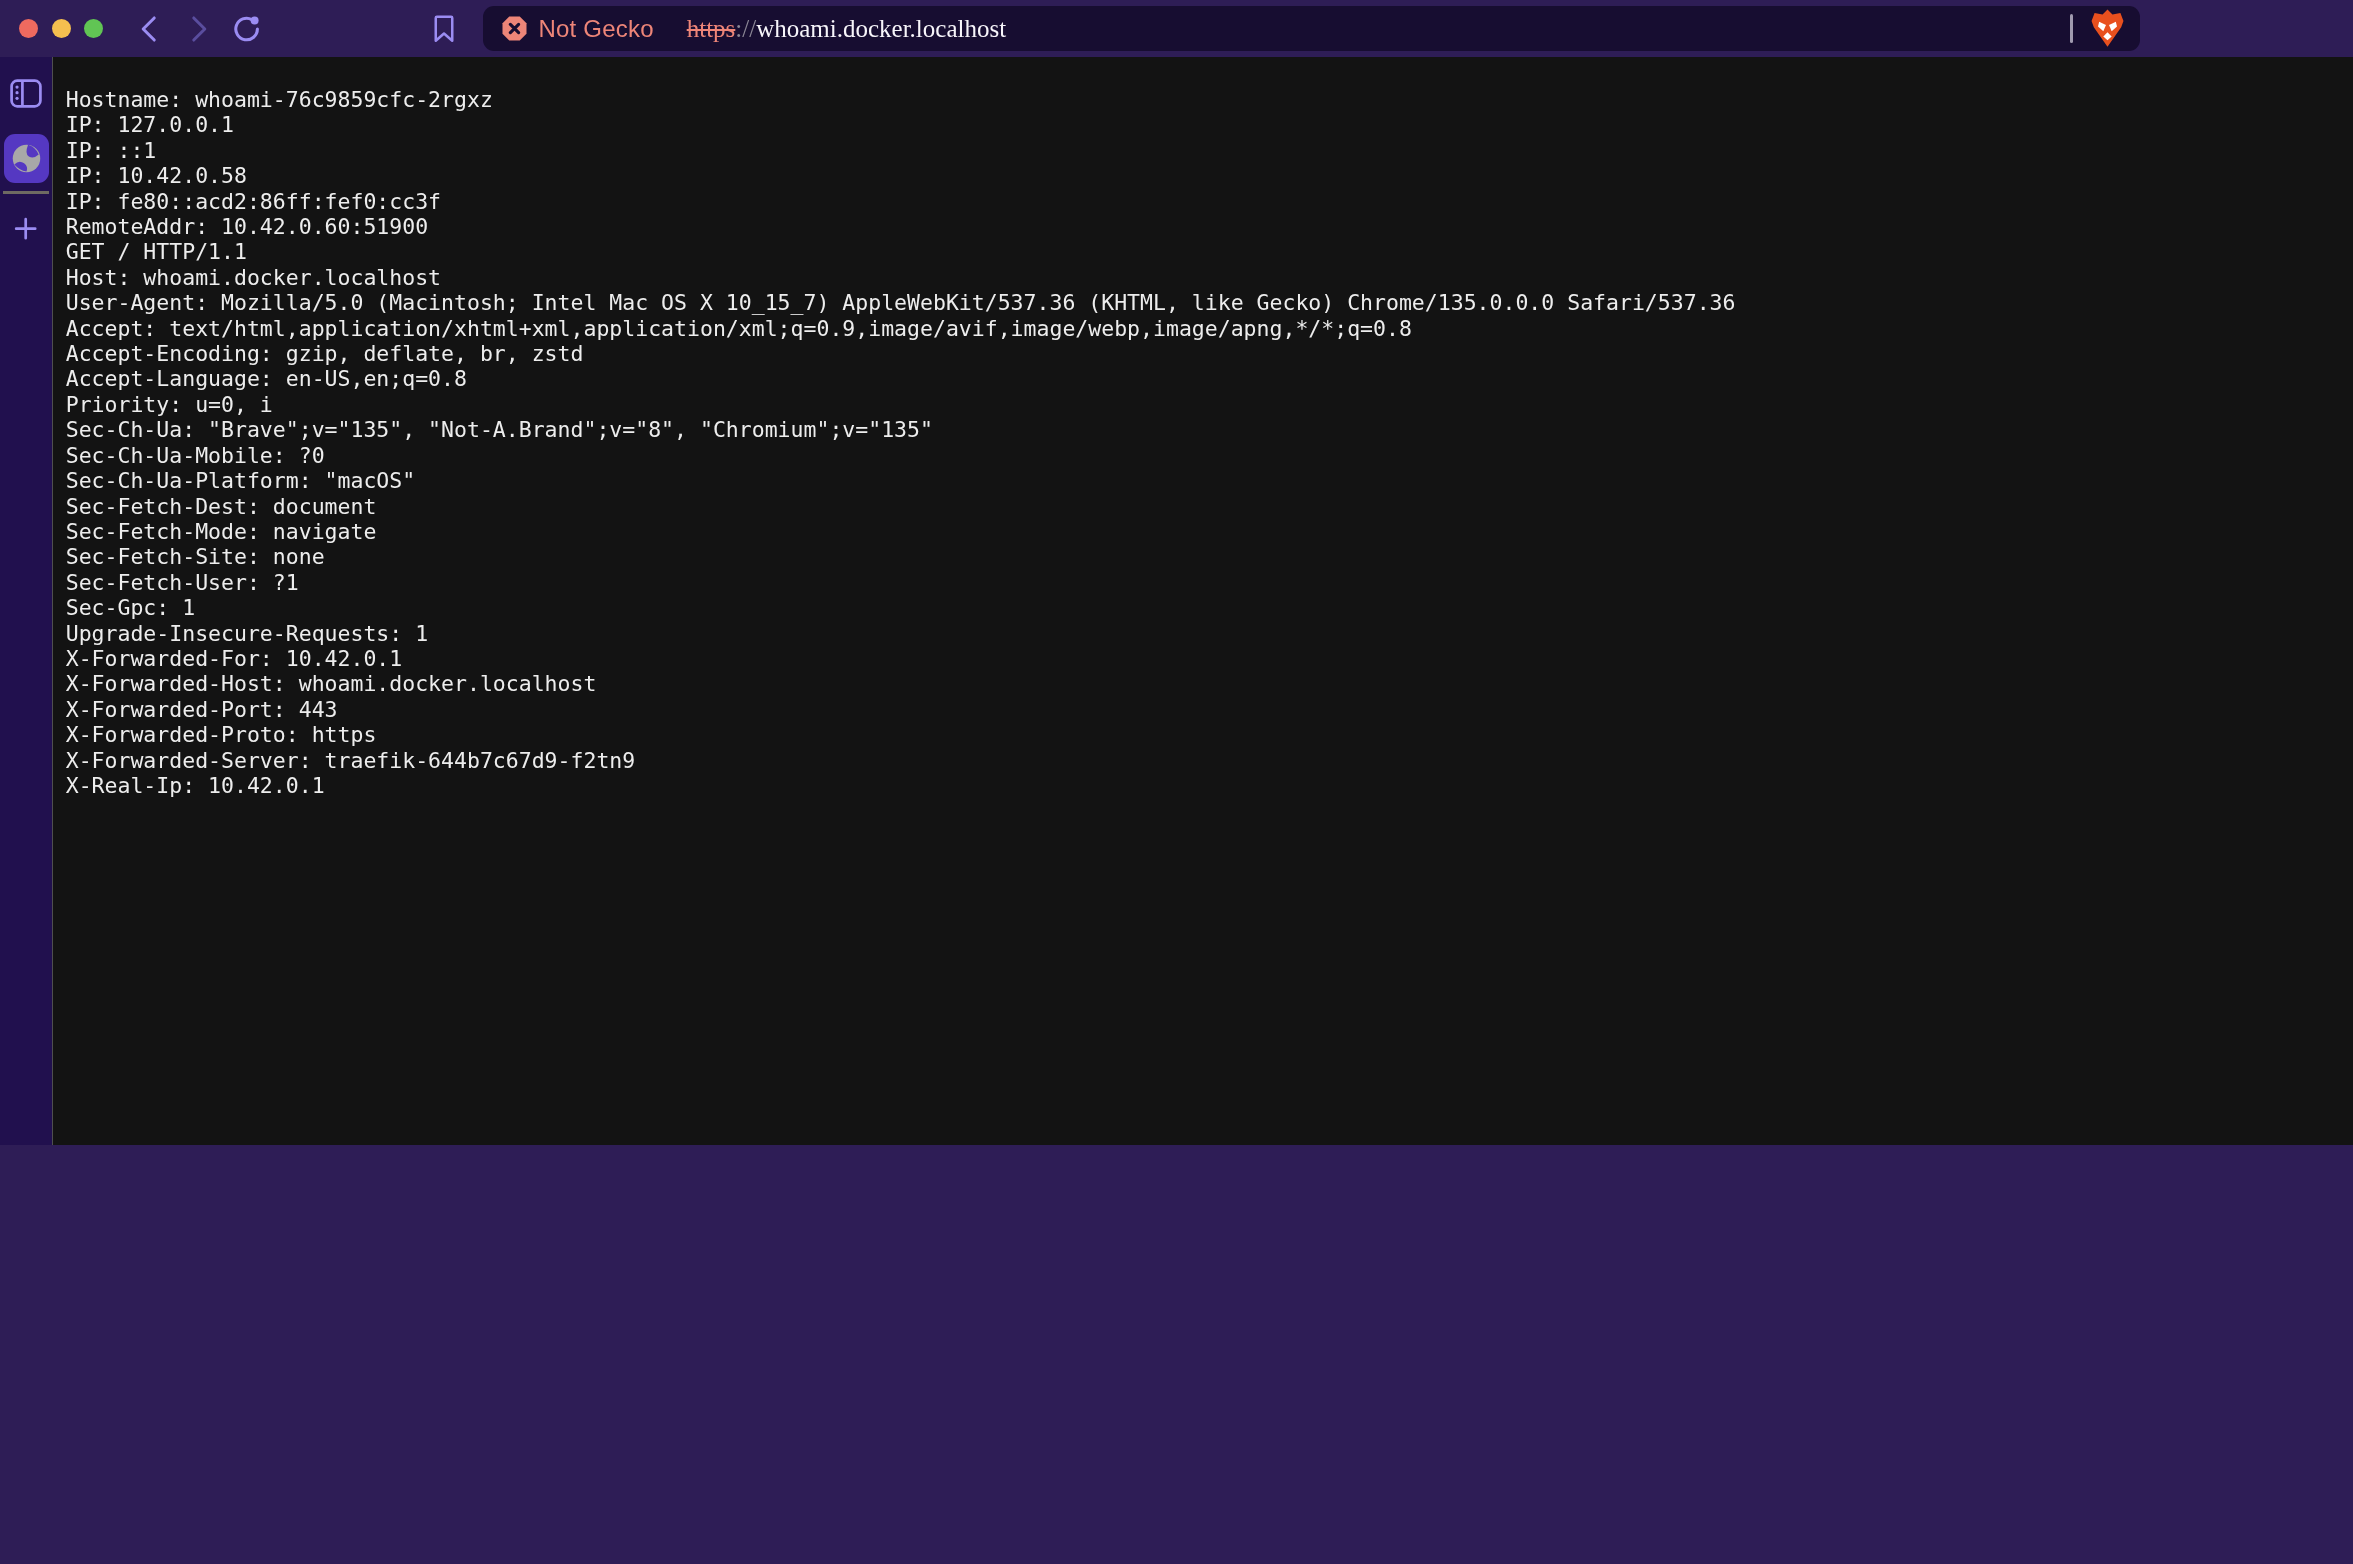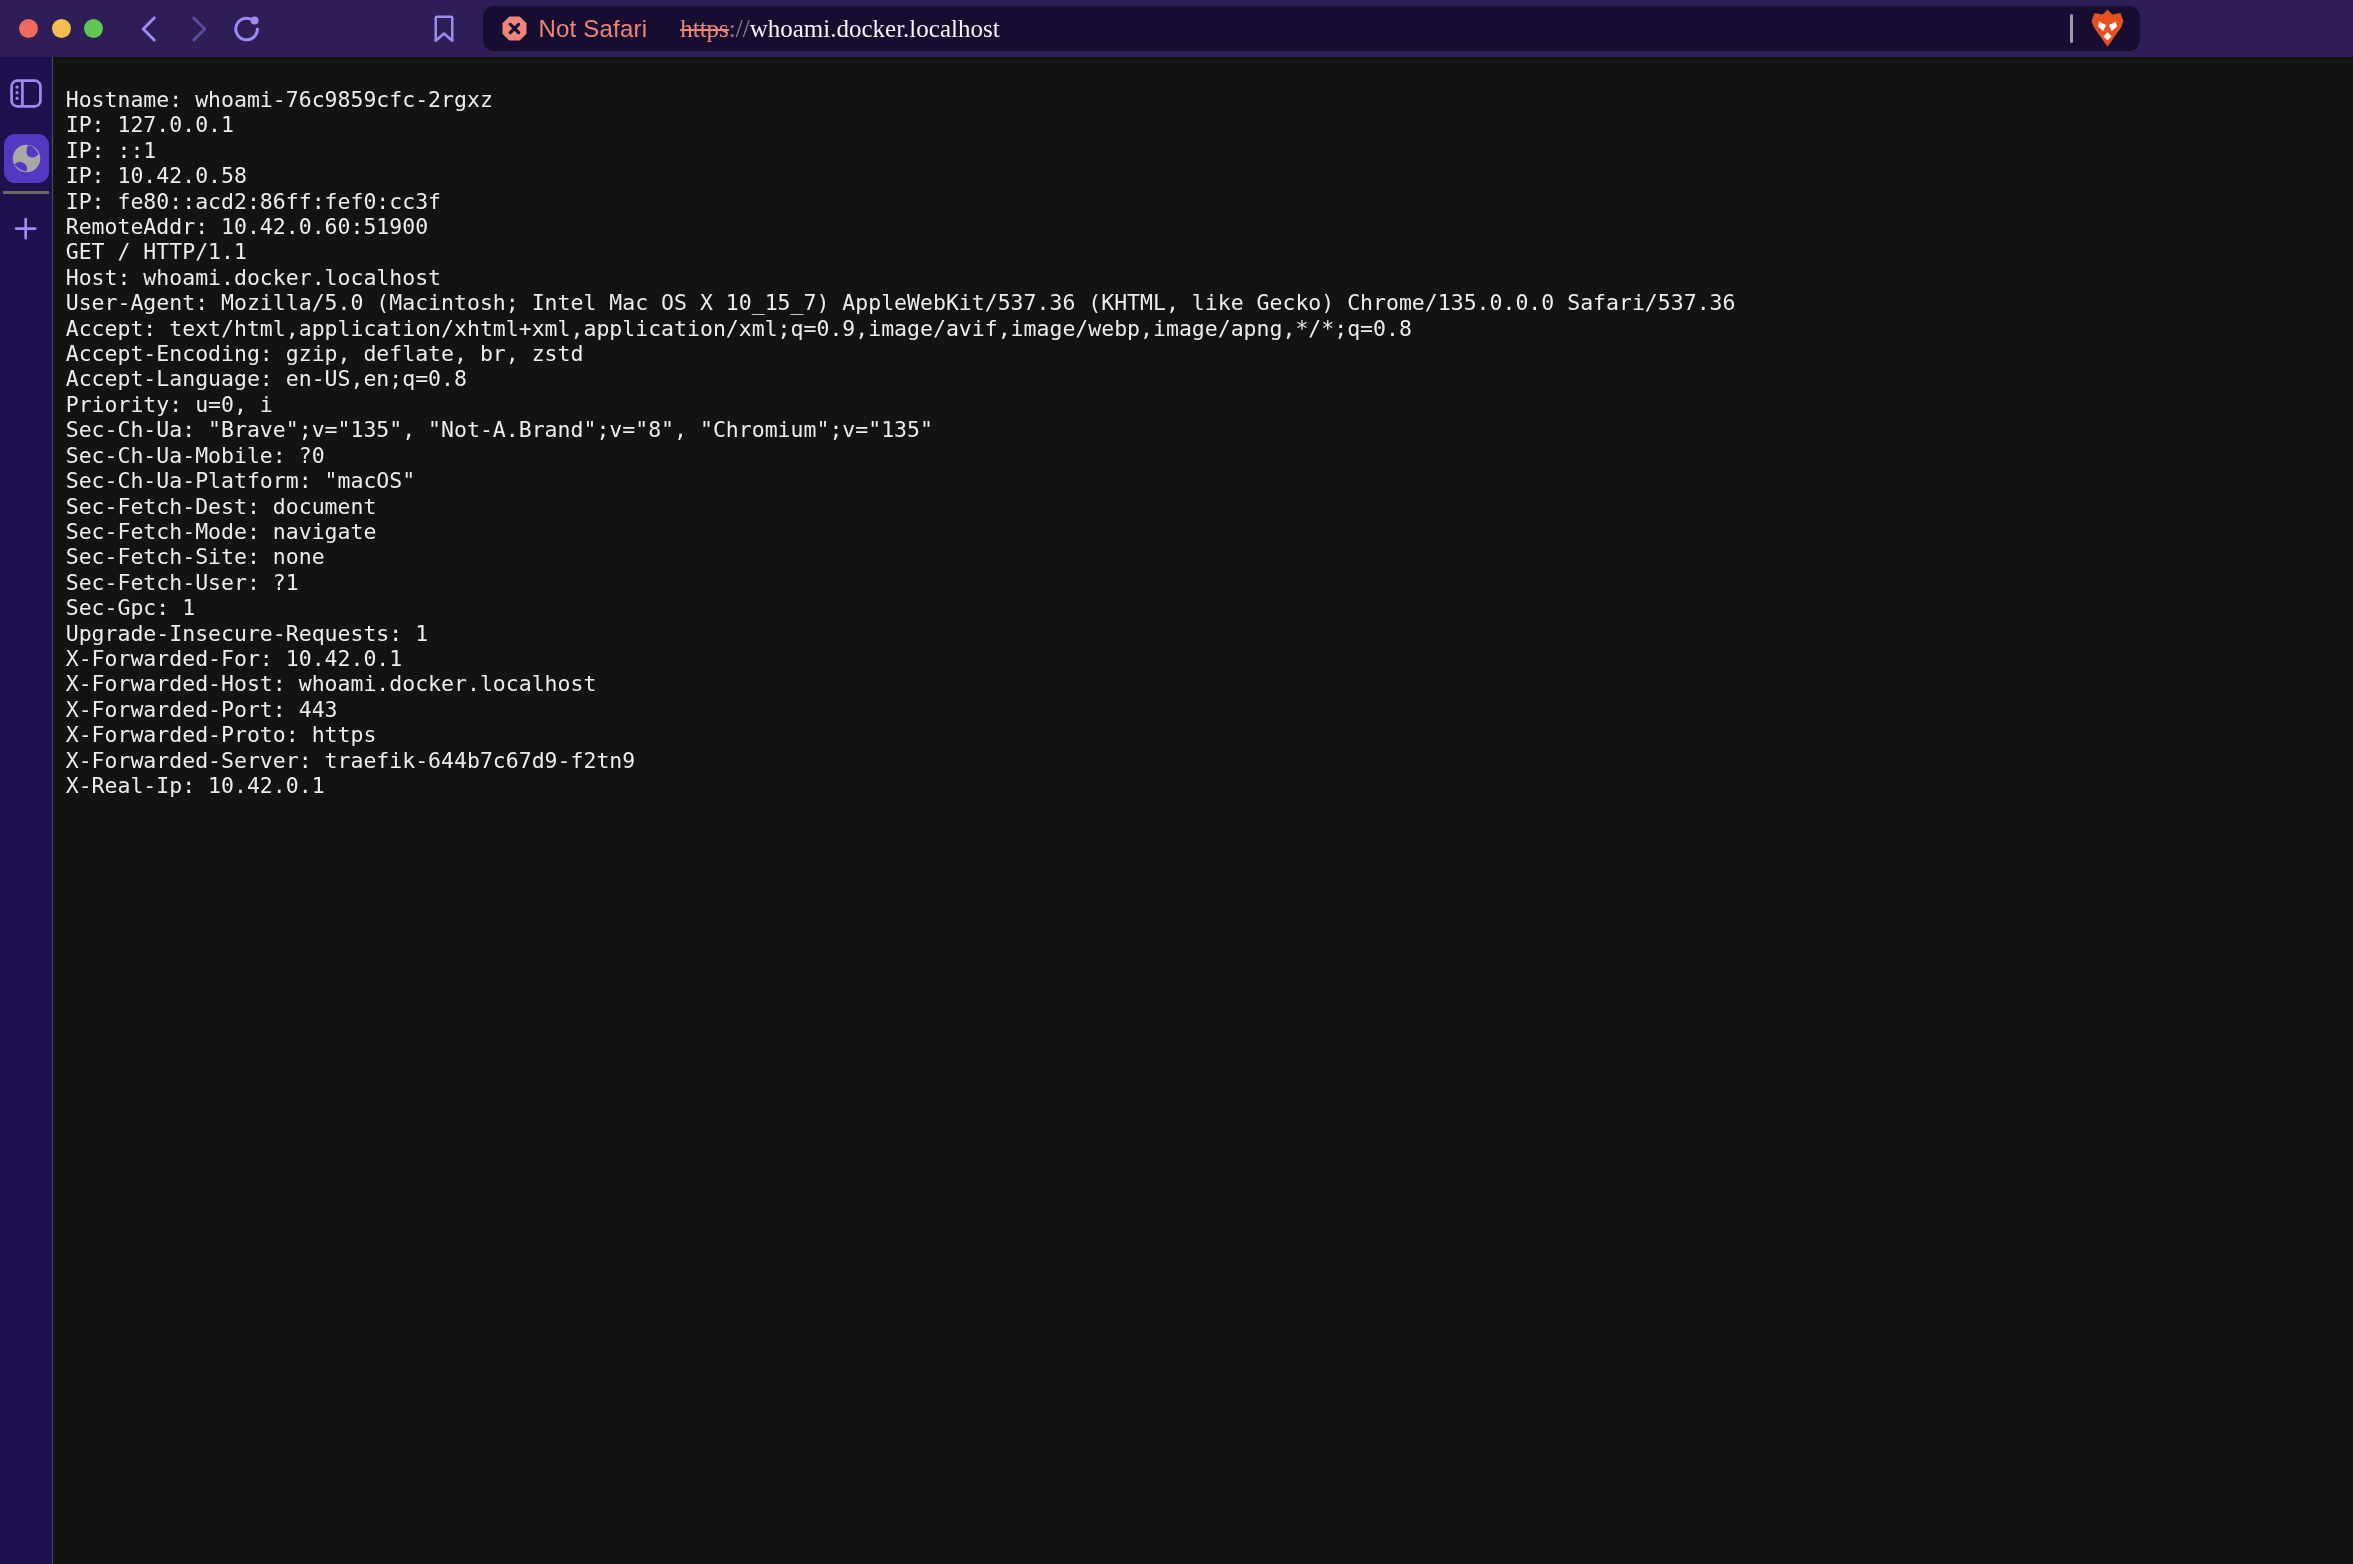--- a/index.html
+++ b/index.html
@@ -36,21 +36,21 @@
     background:var(--urlbar);display:flex;align-items:center;padding:0 14.3px 0 17.5px;}
   .sec-label{color:var(--warning);font-size:24px;margin-left:11px;letter-spacing:0.2px;}
   .url{margin-left:33px;font-size:25px;white-space:nowrap;font-family:Liberation Serif, serif;}
   .scheme{color:var(--warning);text-decoration:line-through;text-decoration-thickness:2.4px;}
   .sep{color:var(--url-separator);}
   .host{color:var(--url-host);}
   .spacer{flex:1;}
   .vdiv{width:2.4px;height:29px;border-radius:1.6px;background:#b9b4c6;opacity:.85;margin-right:16px;}
   .brave{background:transparent;border:none;padding:0;display:flex;align-items:center;}
   
-  .body{position:absolute;left:0;top:57px;width:2354px;height:1508px;display:flex;}
+  .body{position:absolute;left:0;top:57px;width:2354px;height:1088px;display:flex;}
   .sidebar{width:52px;height:100%;background:var(--sidebar);display:flex;flex-direction:column;align-items:center;flex:0 0 52px;}
   .sb-toggle{margin-top:20.7px;width:35px;height:32px;background:transparent;border:none;color:var(--accent-icon);
     display:flex;align-items:center;justify-content:center;padding:0;}
   .active-tab{margin-top:24px;width:45px;height:49px;border-radius:11px;background:var(--active-tab-bg);
     display:flex;align-items:center;justify-content:center;}
   .sb-divider{margin-top:8.7px;width:46px;height:2.4px;background:var(--divider);}
   .new-tab{margin-top:19px;width:32px;height:32px;background:transparent;border:none;color:var(--accent-icon);
     display:flex;align-items:center;justify-content:center;padding:0;}
   .content{flex:1;height:100%;background:var(--content-bg);border-left:1.6px solid var(--content-border);overflow:hidden;}
   .whoami{
@@ -98,21 +98,21 @@
       </svg>
     </button>
 
     <div class="urlbar">
       <span>
         <svg width="27" height="27" viewBox="0 0 36 36">
           <polygon points="11,2 25,2 34,11 34,25 25,34 11,34 2,25 2,11" fill="#ed8578"></polygon>
           <path d="M12.5 12.5 L23.5 23.5 M23.5 12.5 L12.5 23.5" stroke="#170d31" stroke-width="4.2" stroke-linecap="round"></path>
         </svg>
       </span>
-      <span class="sec-label">Not Safari</span>
+      <span class="sec-label">Not Gecko</span>
       <span class="url"><span class="scheme">https</span><span class="sep">://</span><span class="host">whoami.docker.localhost</span></span>
       <span class="spacer"></span>
       <span class="vdiv"></span>
       <button class="brave">
         <svg width="37" height="41" viewBox="0 0 48 54">
           <path d="M24 2 L30.5 8.5 L41 6.5 L45 17 L42 25.5 L24 51 L6 25.5 L3 17 L7 6.5 L17.5 8.5 Z" fill="#e8501e"></path>
           <path d="M13 18 l9 4.5 -3.5 8 -7 -6 z" fill="#ffffff"></path>
           <path d="M35 18 l-9 4.5 3.5 8 7 -6 z" fill="#ffffff"></path>
           <path d="M24 32 l5.5 5.5 -5.5 5 -5.5 -5 z" fill="#ffffff"></path>
         </svg>

